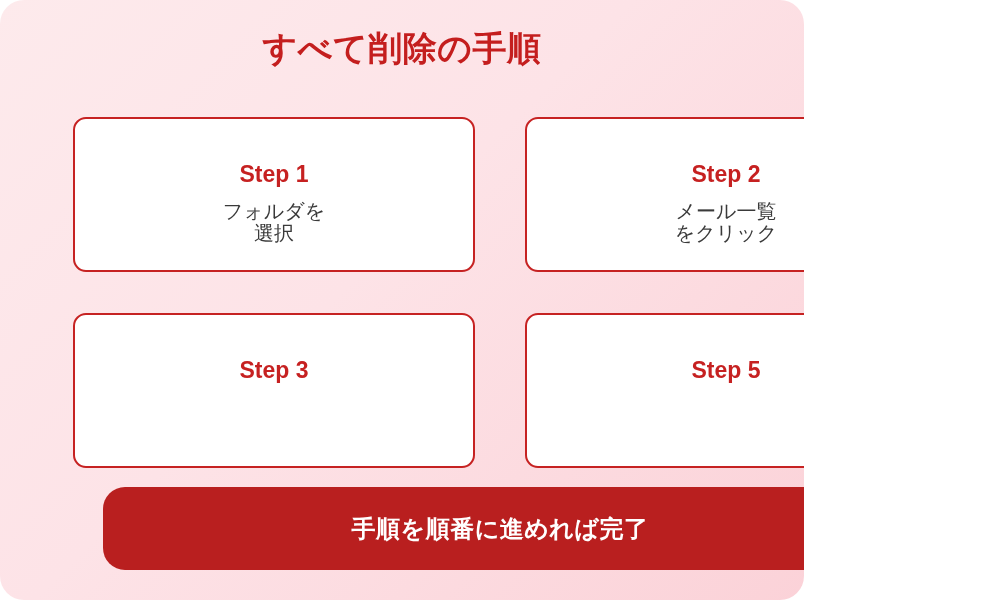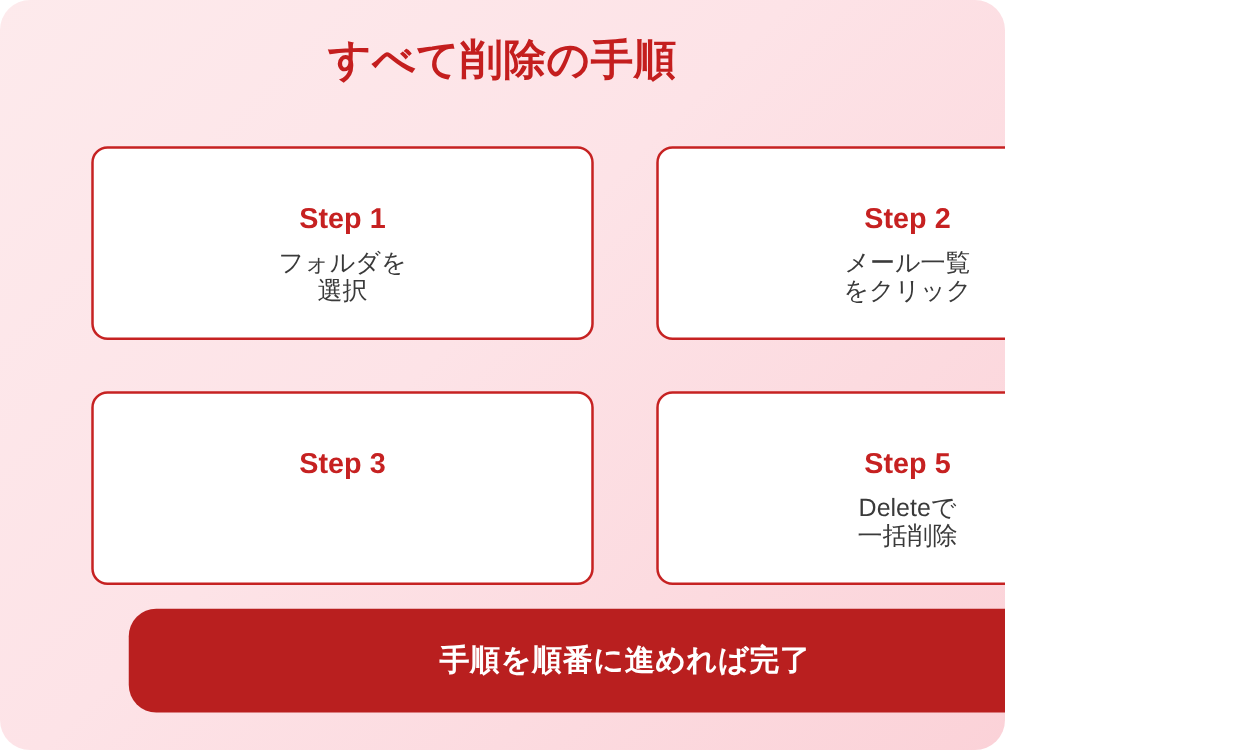--- a/index.html
+++ b/index.html
@@ -119,22 +119,20 @@
       <div class="step-body">メール一覧
 をクリック</div>
     </div>
 
     <div class="step-card">
       <div class="step-heading">Step 3</div>
     </div>
 
     <div class="step-card">
       <div class="step-heading">Step 5</div>
-      <div class="step-body">Deleteで
-一括削除</div>
     </div>
 
   </div>
 
   <div class="footer-banner">
     <span class="footer-banner-label">手順を順番に進めれば完了</span>
   </div>
 
 </div>
 

